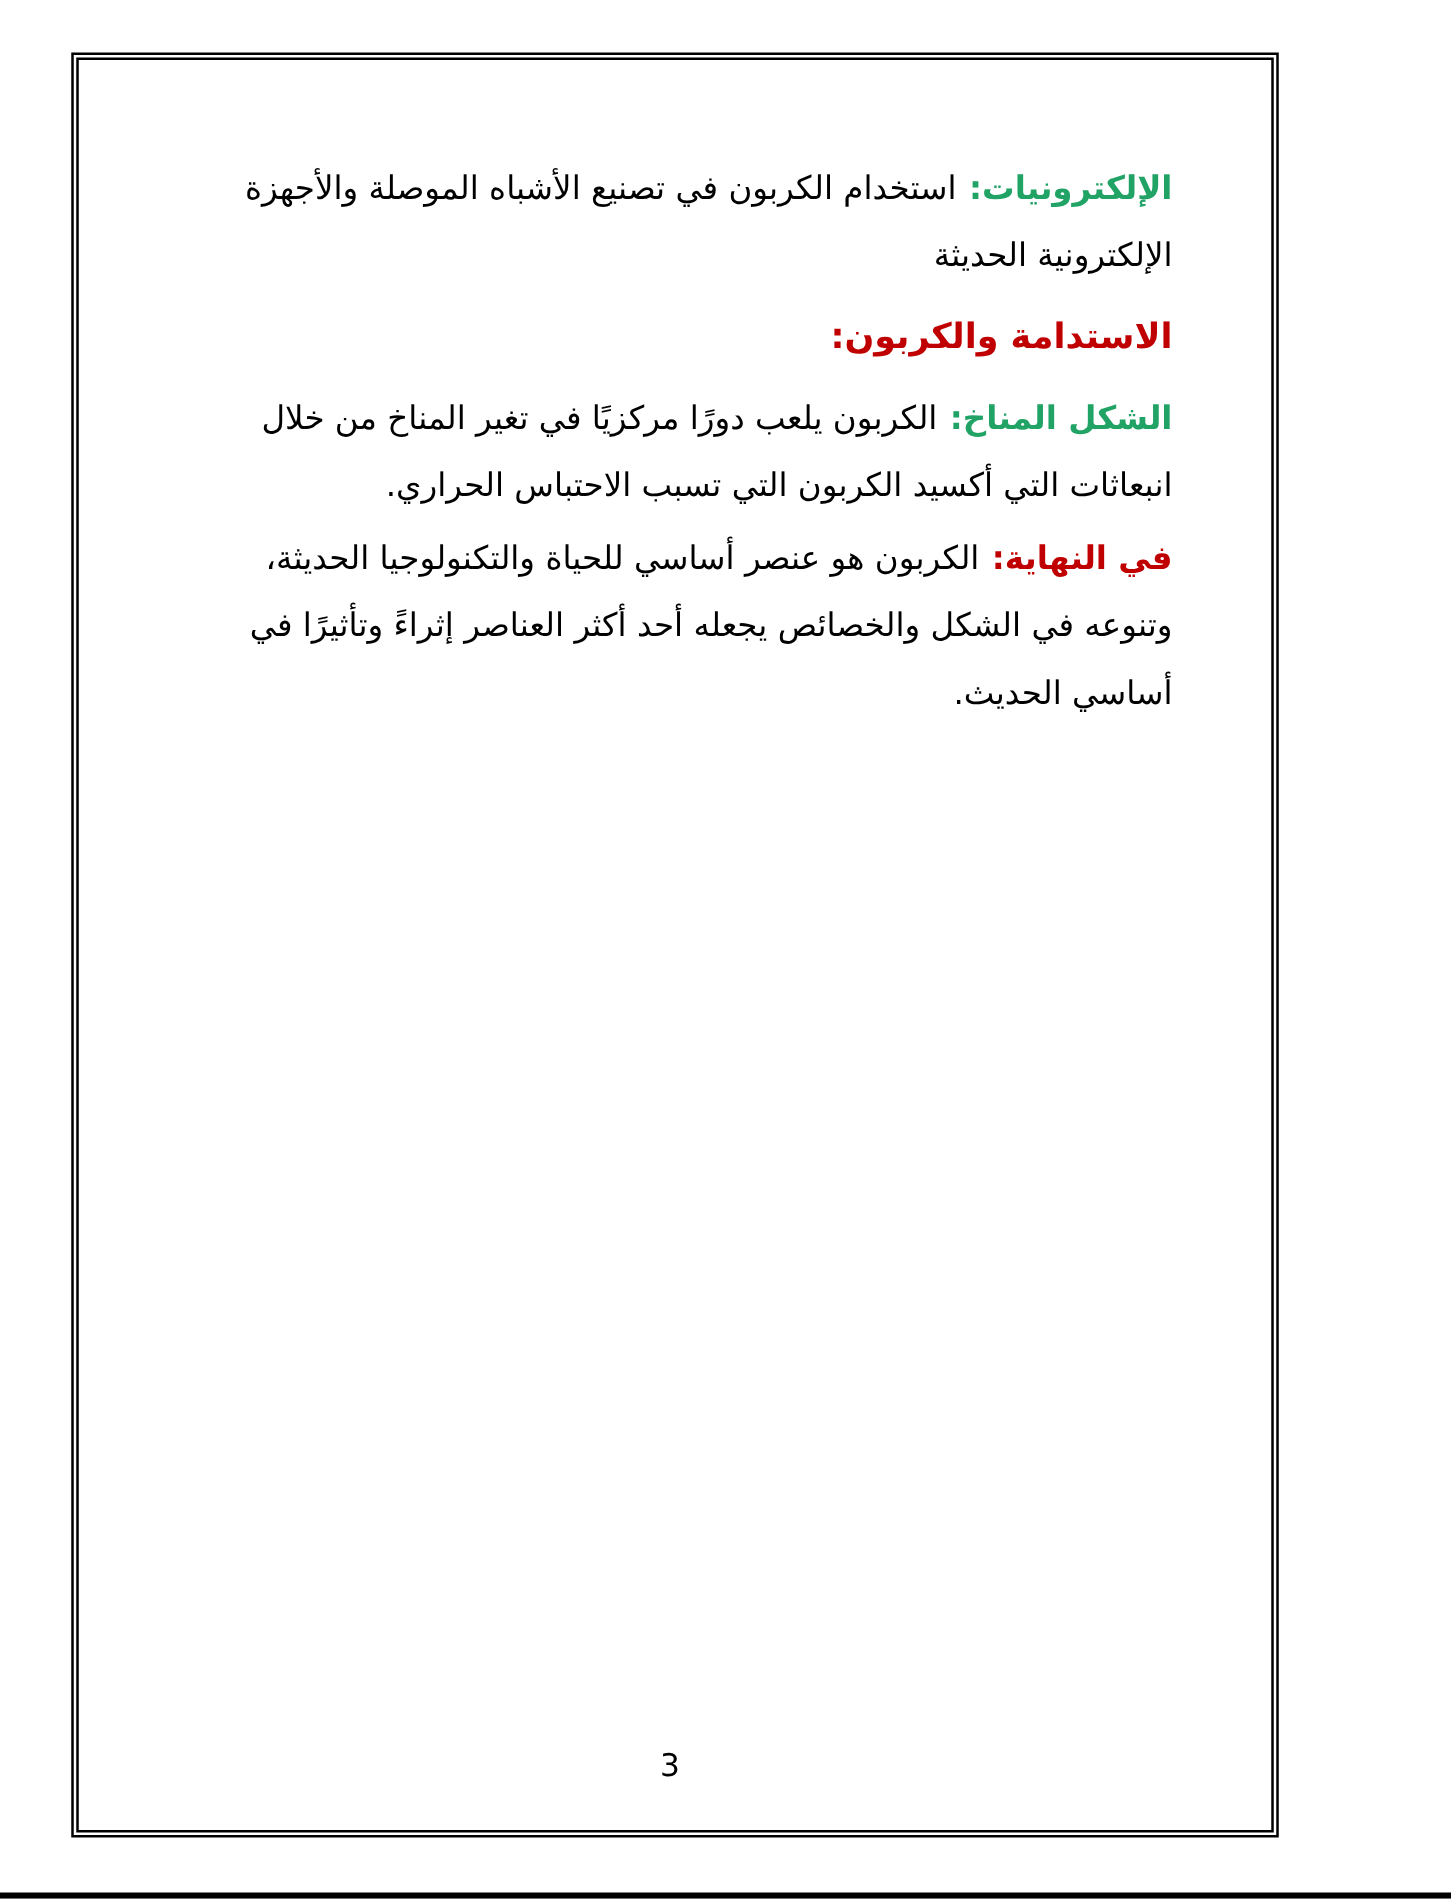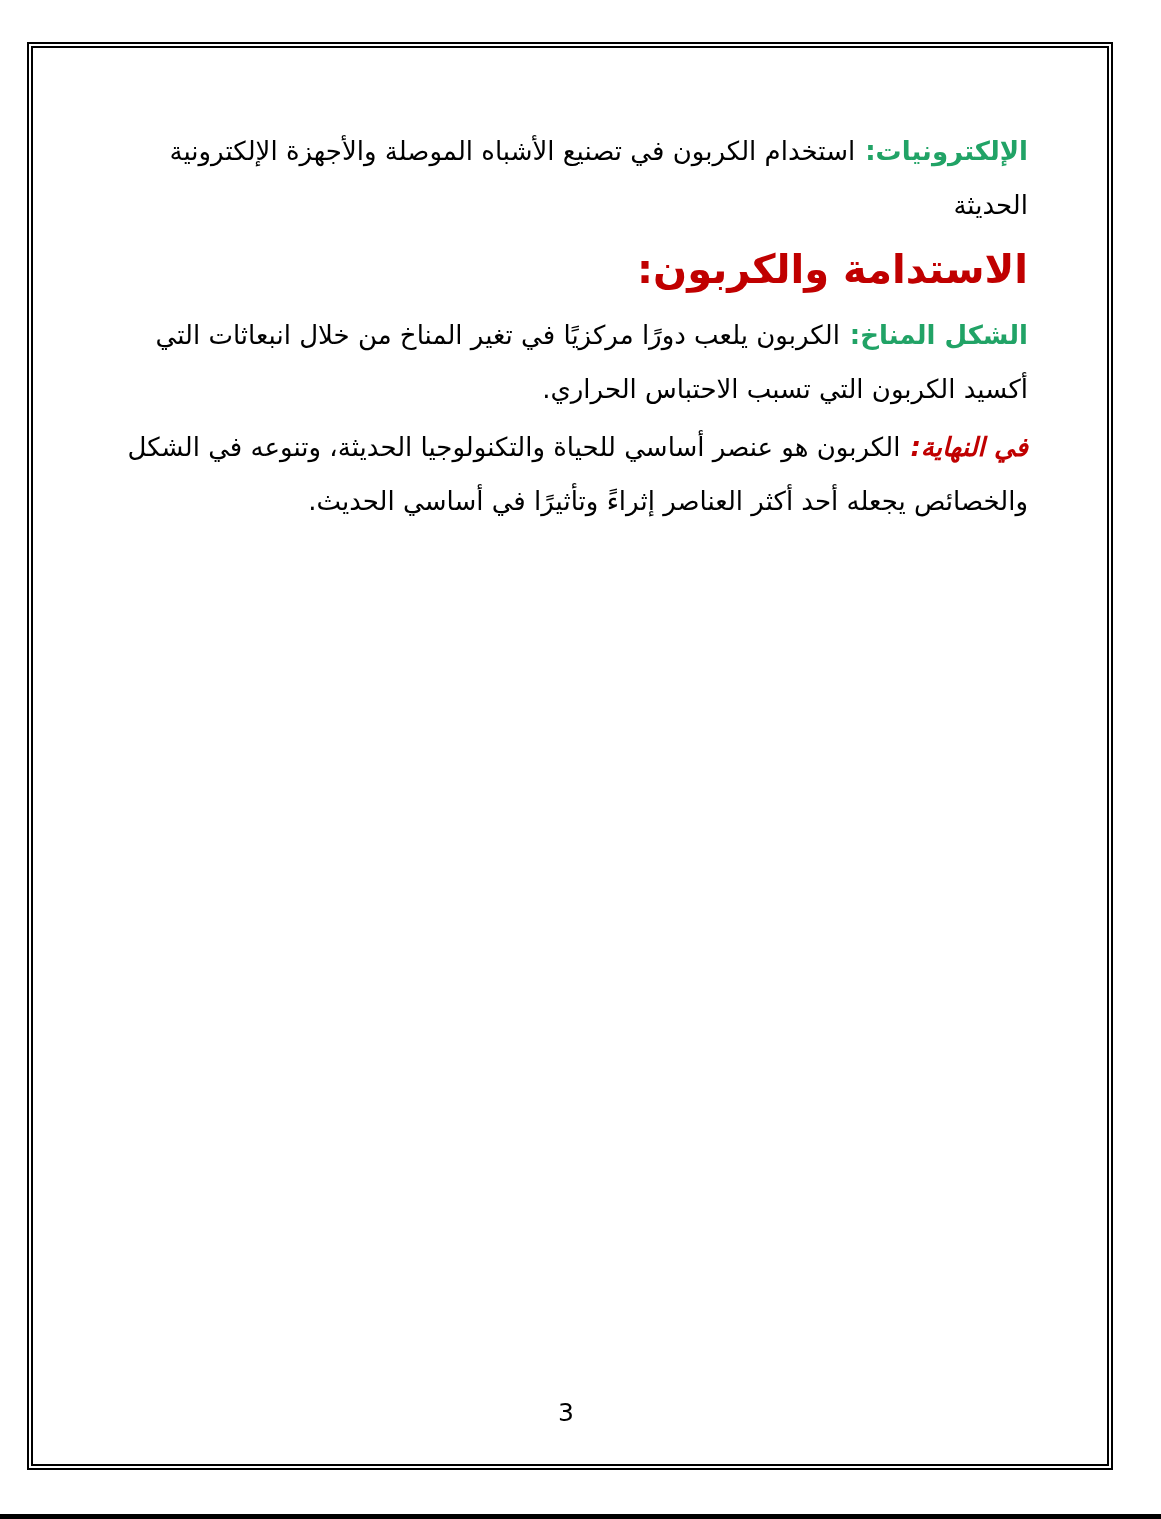--- a/index.html
+++ b/index.html
@@ -10,52 +10,52 @@
   body {
     width: 1161px;
     height: 1519px;
     position: relative;
     overflow: hidden;
     font-family: "DejaVu Sans", sans-serif;
     color: var(--body-text, #000000);
   }
   .page-border {
     position: absolute;
-    left: 27px;
+    left: 57px;
     top: 42px;
-    width: 1086px;
+    width: 966px;
     height: 1428px;
     border: 6px double #000000;
     box-sizing: border-box;
   }
   .content {
     direction: rtl;
     text-align: right;
     padding: 76px 79px 0 71px;
     font-size: 26px;
     line-height: 54px;
   }
   .content p {
     margin: 0;
   }
   .para-electronics { margin-bottom: 10px !important; }
   .heading {
     margin: 0 0 12px;
-    font-size: 40px;
+    font-size: 28px;
     line-height: 54px;
     font-weight: bold;
     color: var(--red-heading, #C00000);
   }
   .para-climate { margin-bottom: 4px !important; }
   .run-label {
     font-weight: bold;
     margin-inline-end: 10px;
   }
   .run-label.green { color: var(--green-label, #21A366); }
-  .run-label.red   { color: var(--red-heading, #C00000); font-style: italic; }
+  .run-label.red   { color: var(--red-heading, #C00000); }
   .page-number {
     position: absolute;
     left: 71px;
     right: 79px;
     top: 1350px;
     text-align: center;
     font-size: 25px;
     color: var(--body-text, #000000);
   }
   .bottom-rule {

